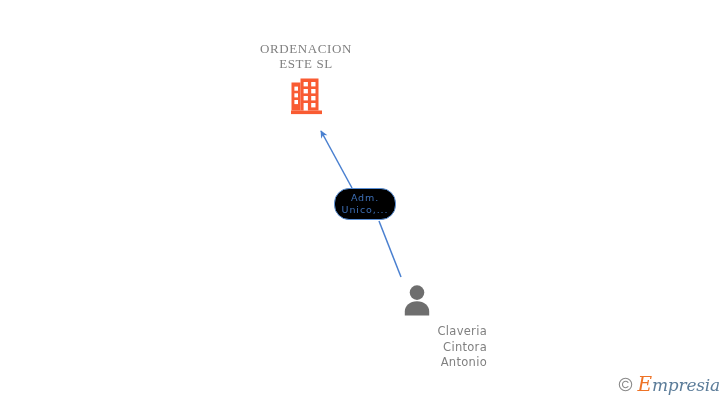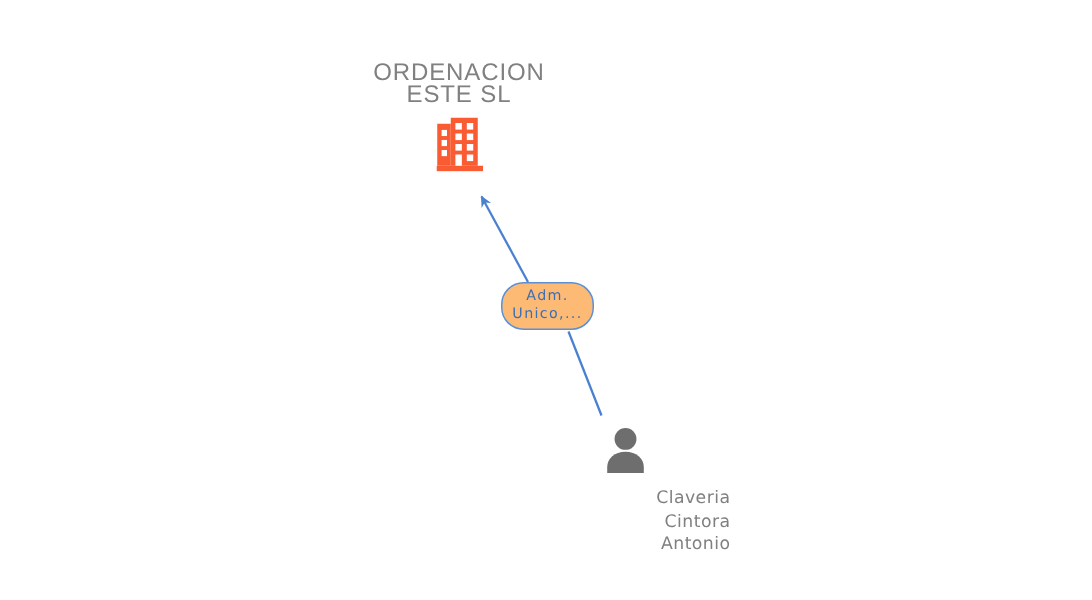--- a/index.html
+++ b/index.html
@@ -29,22 +29,22 @@
   }
   
   #company-node {
     position: absolute;
     left: 226px;
     top: 42px;
     width: 160px;
     text-align: center;
   }
   .company-label {
-    font-family: Liberation Sans, sans-serif;
-    font-size: 16px;
+    font-family: Liberation Serif, serif;
+    font-size: 13px;
     line-height: 14.5px;
     letter-spacing: 0.6px;
     color: #808080;
     white-space: pre-line;
   }
   #company-icon-wrap {
     margin-top: 7px;
     height: 40px;
     display: flex;
     align-items: flex-start;
@@ -53,21 +53,21 @@
   
   #relation-box {
     position: absolute;
     left: 334px;
     top: 188px;
     width: 62px;
     height: 32px;
     box-sizing: border-box;
     border: 1px solid #5b90d6;
     border-radius: 15px;
-    background: #fdba74;
+    background: #000000;
     display: flex;
     flex-direction: column;
     align-items: center;
     justify-content: center;
   }
   .relation-text {
     font-family: "DejaVu Sans", sans-serif;
     font-size: 9.5px;
     line-height: 12px;
     letter-spacing: 0.9px;
@@ -182,14 +182,23 @@
       <svg width="28" height="32" viewBox="0 0 28 32" aria-hidden="true">
         <circle cx="14" cy="8.6" r="7.3" fill="#6e6e6e"></circle>
         <path d="M14,17.2 C21.2,17.2 26.2,21.6 26.2,27.4 L26.2,31.4 L1.8,31.4 L1.8,27.4 C1.8,21.6 6.8,17.2 14,17.2 Z" fill="#6e6e6e"></path>
       </svg>
     </div>
     <div class="person-label">Claveria
 Cintora
 Antonio</div>
   </div>
 
+  <div id="watermark">
+    <svg id="copyright-icon" width="15" height="15" viewBox="0 0 15 15" aria-hidden="true">
+      <circle cx="7.5" cy="7.5" r="6.2" fill="none" stroke="#8a8a8a" stroke-width="1.1"></circle>
+      <path d="M10.0,5.3 A3.2,3.2 0 1 0 10.0,9.7" fill="none" stroke="#8a8a8a" stroke-width="1.1" stroke-linecap="round"></path>
+    </svg>
+    <div class="brand-text">
+      <span class="brand-initial">E</span><span class="brand-rest">mpresia</span>
+    </div>
+  </div>
 
 </div>
 
 </body></html>

